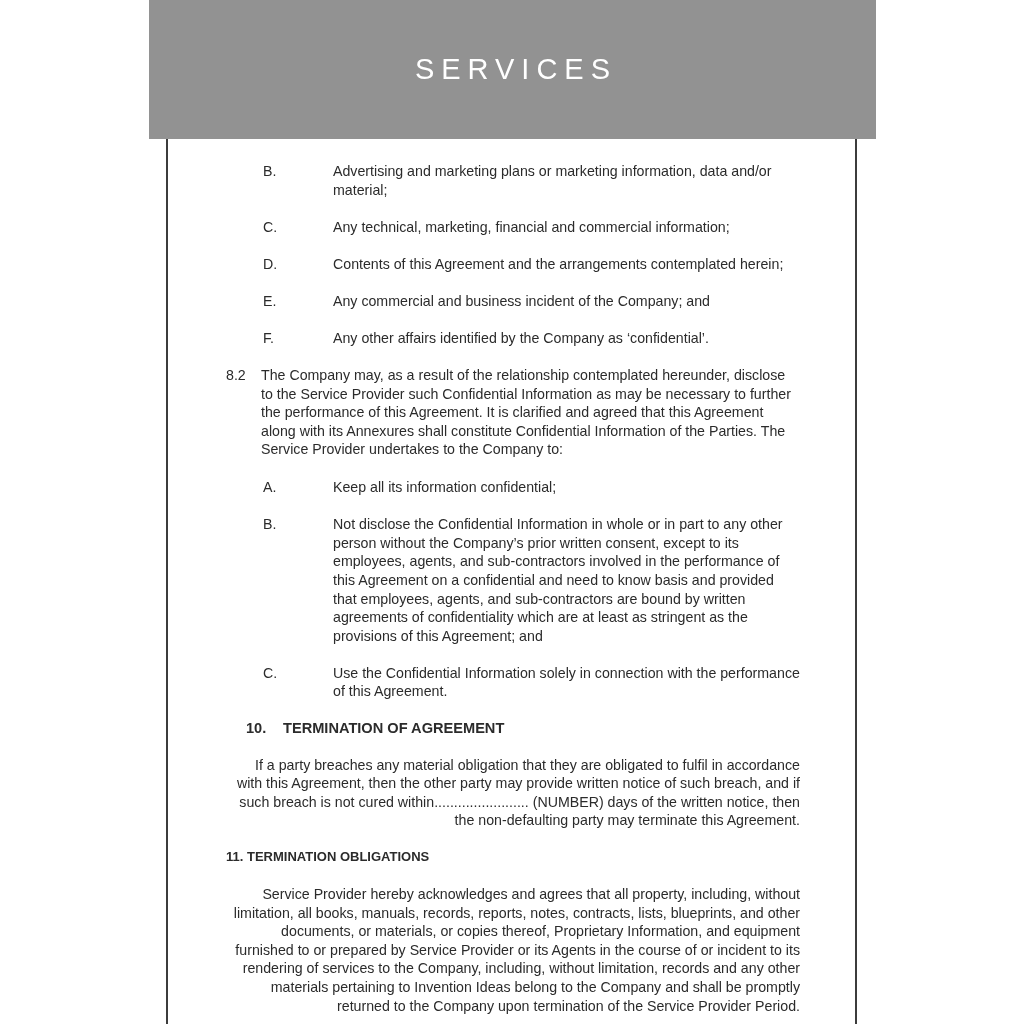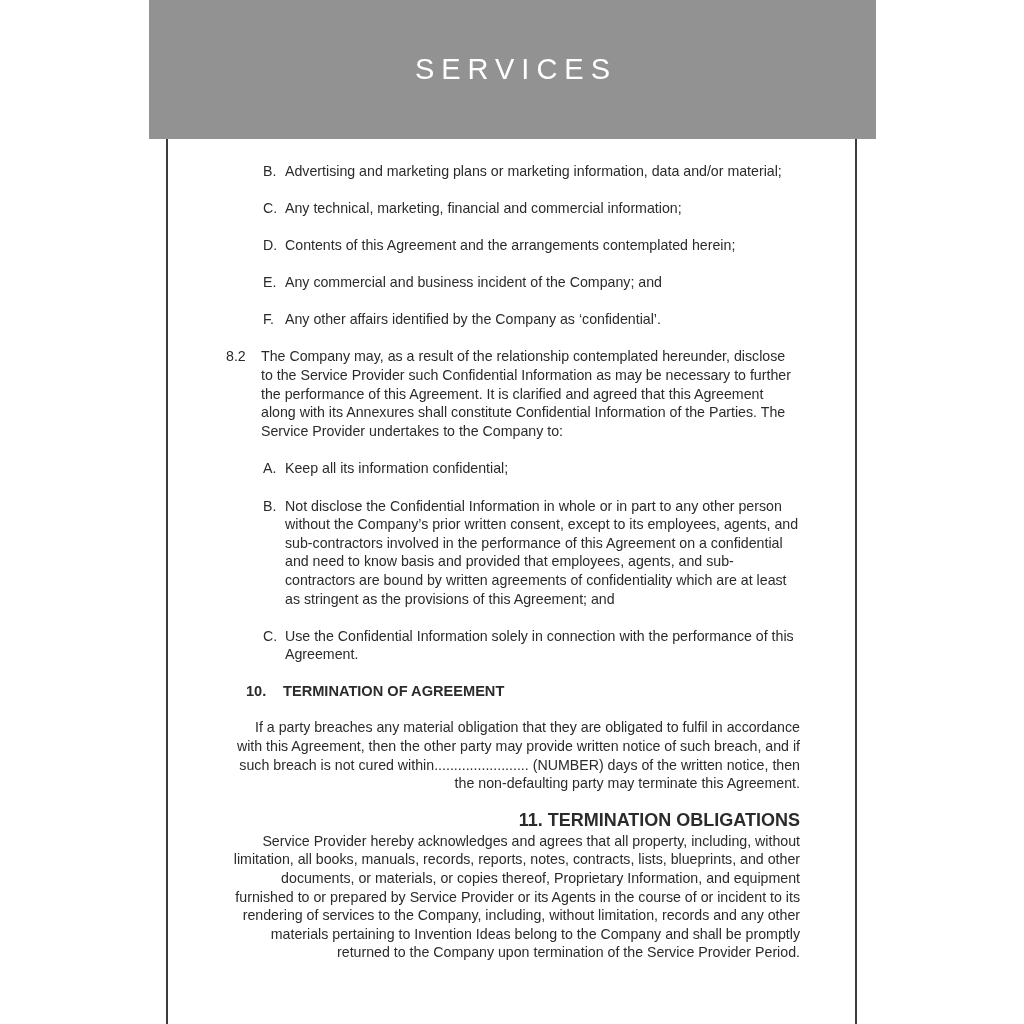--- a/index.html
+++ b/index.html
@@ -28,30 +28,30 @@
   .border-right { left: 855px; }
 
   .content {
     position: absolute; left: 226px; top: 162px; width: 574px;
     font-size: 14.2px; line-height: 18.6px;
   }
 
   .li { display: flex; margin-bottom: 18.5px; }
   .li.indent { margin-left: 37px; }
   .li .marker { flex: 0 0 22px; }
-  .li .li-text { flex: 1 1 auto; }
+  .li .li-text { flex: 1 1 auto; margin-left: 48px; }
 
   .clause { display: flex; margin-bottom: 19px; }
   .clause .clause-num { flex: 0 0 35px; }
   .clause .clause-text { flex: 1 1 auto; }
 
   .section-heading { display: flex; font-weight: bold; font-size: 14.6px; margin-bottom: 17.5px; margin-left: 20px; }
   .section-heading .num { flex: 0 0 37px; }
 
-  .section-heading-inline { font-weight: bold; font-size: 18px; margin-bottom: 2px; text-align: right; }
+  .section-heading-inline { font-weight: bold; font-size: 13px; margin-bottom: 18px; }
 
   .para { margin-bottom: 18.5px; text-align: right; }
   .gap-before { margin-top: 18.5px; }
 </style>
 </head>
 <body>
 
 <div class="canvas">
 
   <div class="band">

